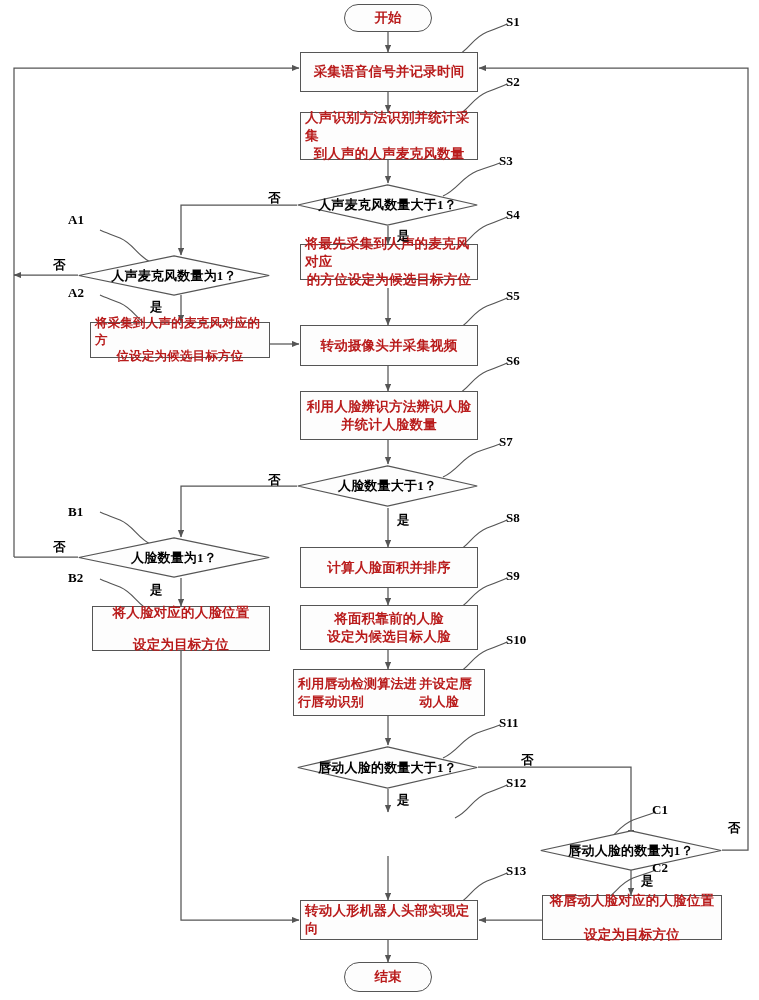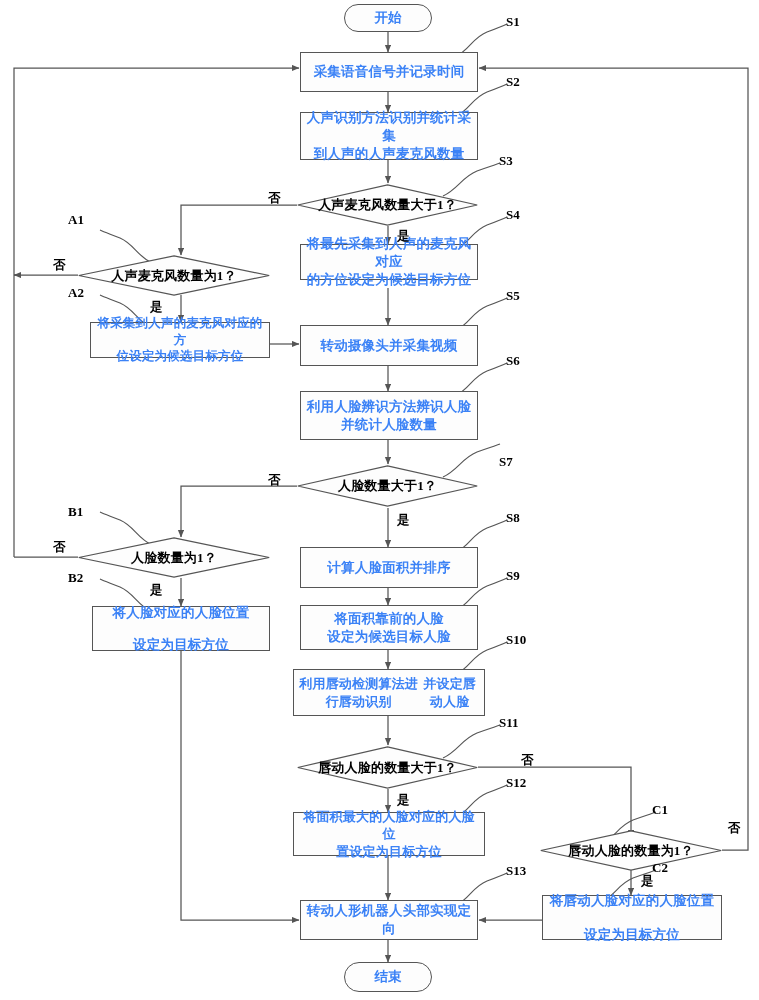--- a/index.html
+++ b/index.html
@@ -24,22 +24,21 @@
     top: 0;
     width: 759px;
     height: 1000px;
   }
   .node {
     position: absolute;
     box-sizing: border-box;
     display: flex;
     align-items: center;
     justify-content: center;
-    text-align: center;
-    color: #3b82f6;
+    color: #b91c1c;
     z-index: 3;
   }
   .box {
     border: 1px solid #555;
     background: #fdfdfd;
     font-size: 13.5px;
     line-height: 1.32;
     font-weight: 600;
     letter-spacing: 0.2px;
     padding: 4px 4px;
@@ -249,24 +248,20 @@
     <span>并设定唇动人脸</span>
   </div>
 
   <div class="diamond-wrap" style="left:297px; top:746px; width:181px; height:43px;">
     <svg width="181" height="43" viewBox="0 0 181 43" xmlns="http://www.w3.org/2000/svg">
       <polygon points="90.5,0.8 180.2,21.5 90.5,42.2 0.8,21.5" fill="#fdfdfd" stroke="#555" stroke-width="1.25"></polygon>
     </svg>
     <div class="diamond-label">唇动人脸的数量大于1？</div>
   </div>
 
-  <div class="node box" style="left:293px; top:812px; width:192px; height:44px; flex-direction:column; font-size:13px;">
-    <span>将面积最大的人脸对应的人脸位</span>
-    <span>置设定为目标方位</span>
-  </div>
 
   <div class="node box" style="left:300px; top:900px; width:178px; height:40px;">
     <span>转动人形机器人头部实现定向</span>
   </div>
 
   <div class="node terminal" style="left:344px; top:962px; width:88px; height:30px;">
     <span>结束</span>
   </div>
 
   <div class="diamond-wrap" style="left:78px; top:255px; width:192px; height:41px;">
@@ -304,21 +299,21 @@
     <span>将唇动人脸对应的人脸位置</span>
     <span>设定为目标方位</span>
   </div>
 
   <div class="tag" style="left:506px; top:14px;">S1</div>
   <div class="tag" style="left:506px; top:74px;">S2</div>
   <div class="tag" style="left:499px; top:153px;">S3</div>
   <div class="tag" style="left:506px; top:207px;">S4</div>
   <div class="tag" style="left:506px; top:288px;">S5</div>
   <div class="tag" style="left:506px; top:353px;">S6</div>
-  <div class="tag" style="left:499px; top:434px;margin-top:20px;">S7</div>
+  <div class="tag" style="left:499px; top:434px;">S7</div>
   <div class="tag" style="left:506px; top:510px;">S8</div>
   <div class="tag" style="left:506px; top:568px;">S9</div>
   <div class="tag" style="left:506px; top:632px;">S10</div>
   <div class="tag" style="left:499px; top:715px;">S11</div>
   <div class="tag" style="left:506px; top:775px;">S12</div>
   <div class="tag" style="left:506px; top:863px;">S13</div>
 
   <div class="tag" style="left:68px; top:212px;">A1</div>
   <div class="tag" style="left:68px; top:285px;">A2</div>
   <div class="tag" style="left:68px; top:504px;">B1</div>

